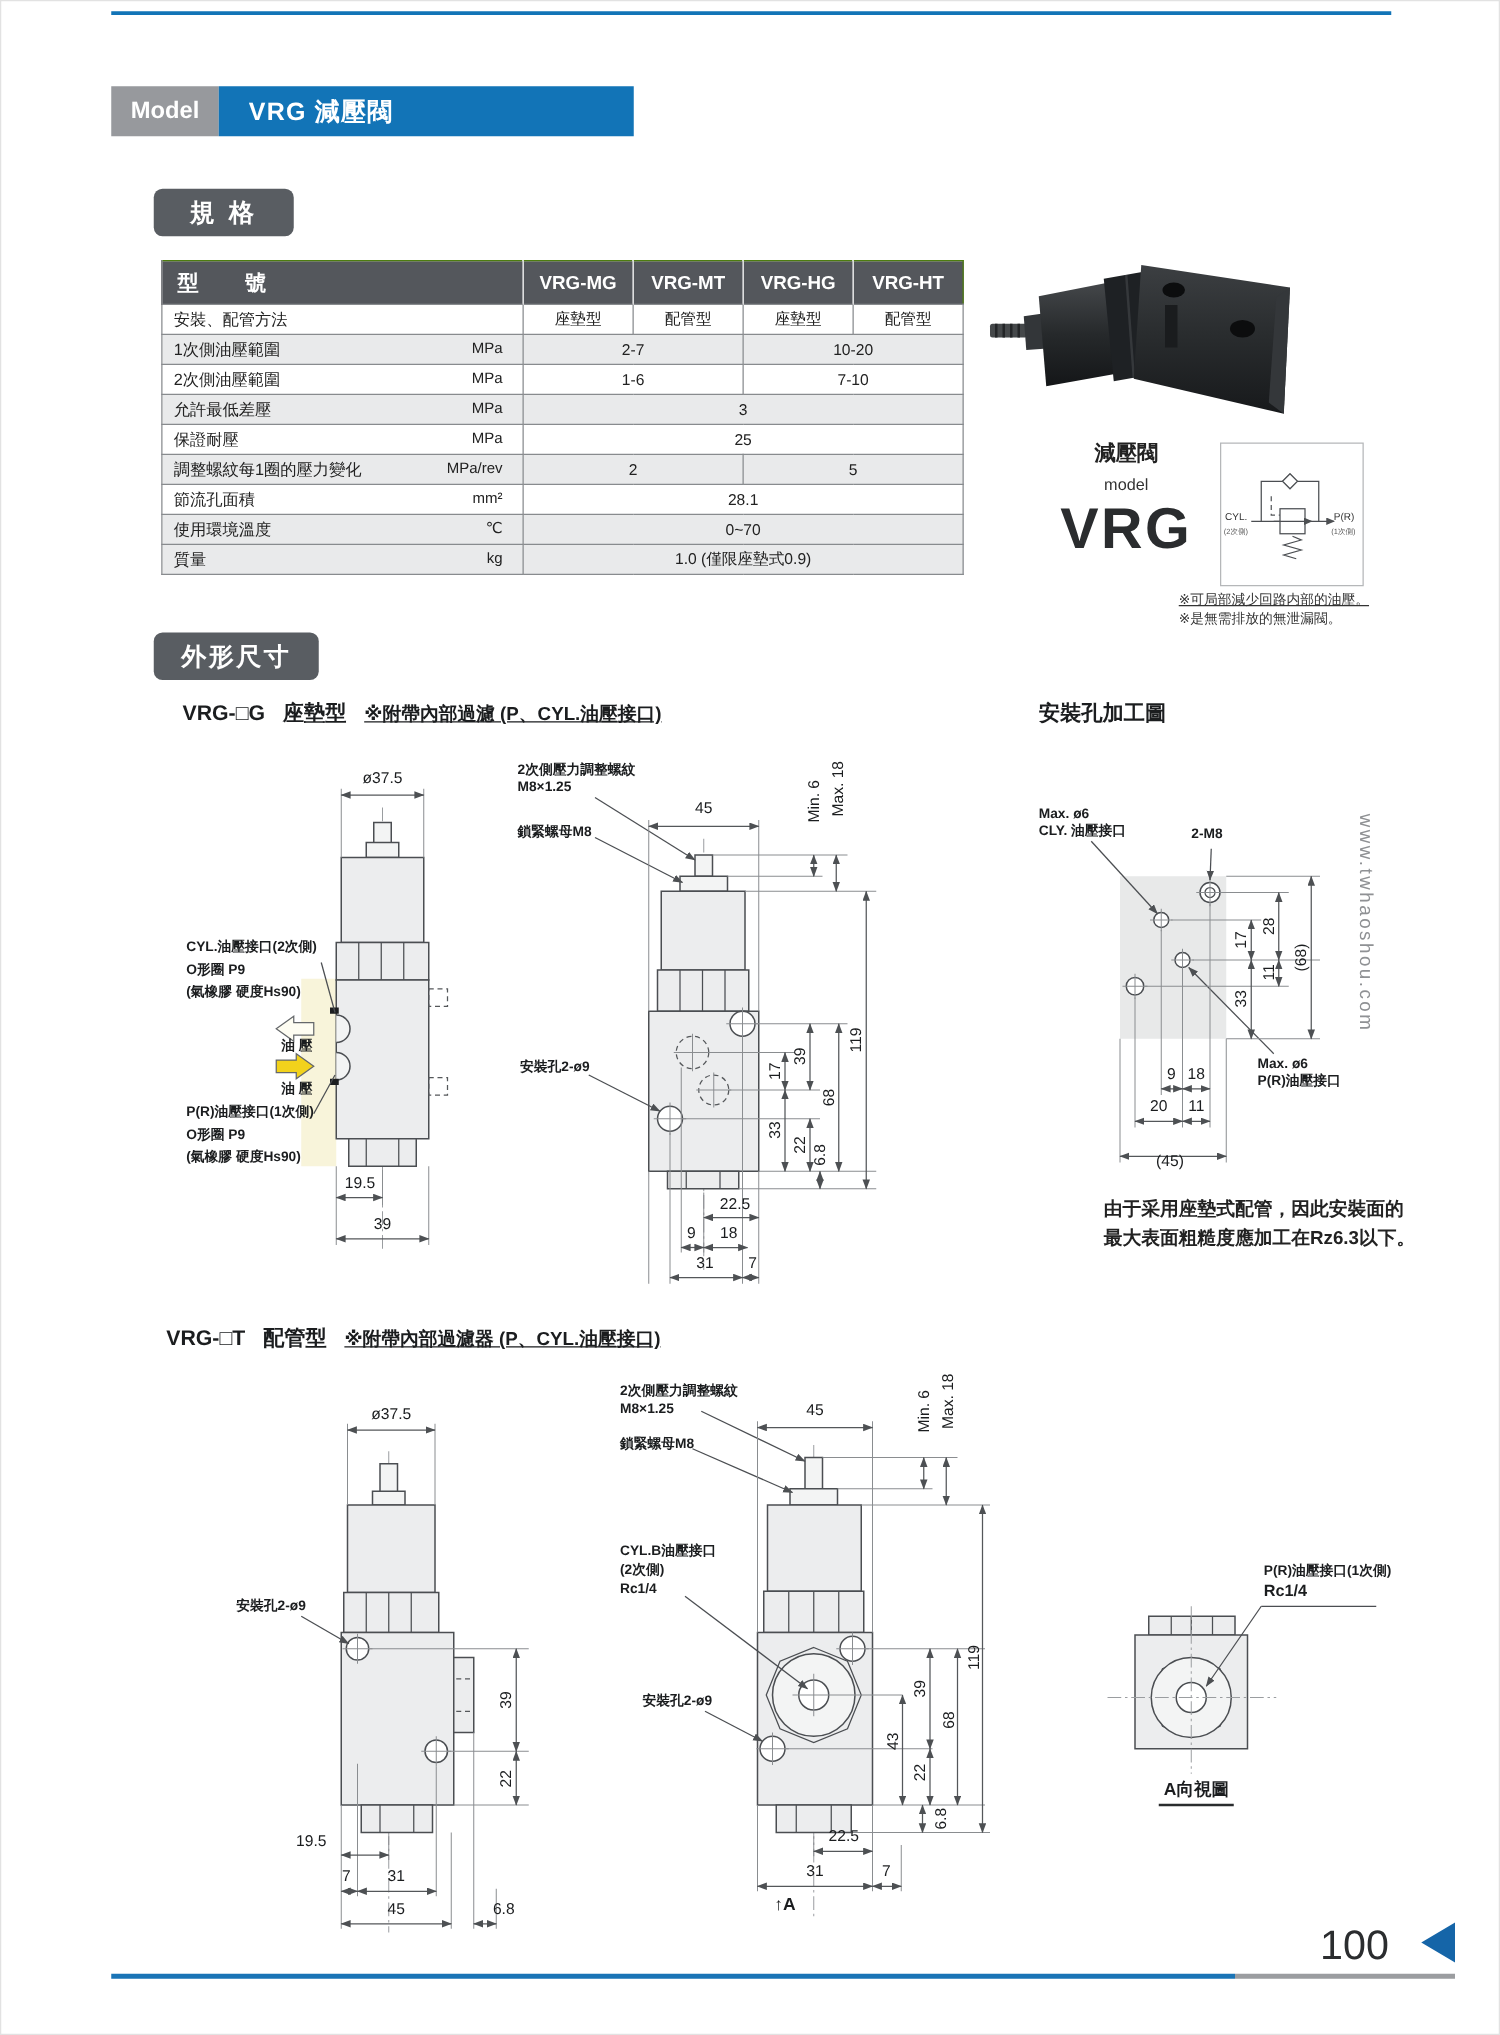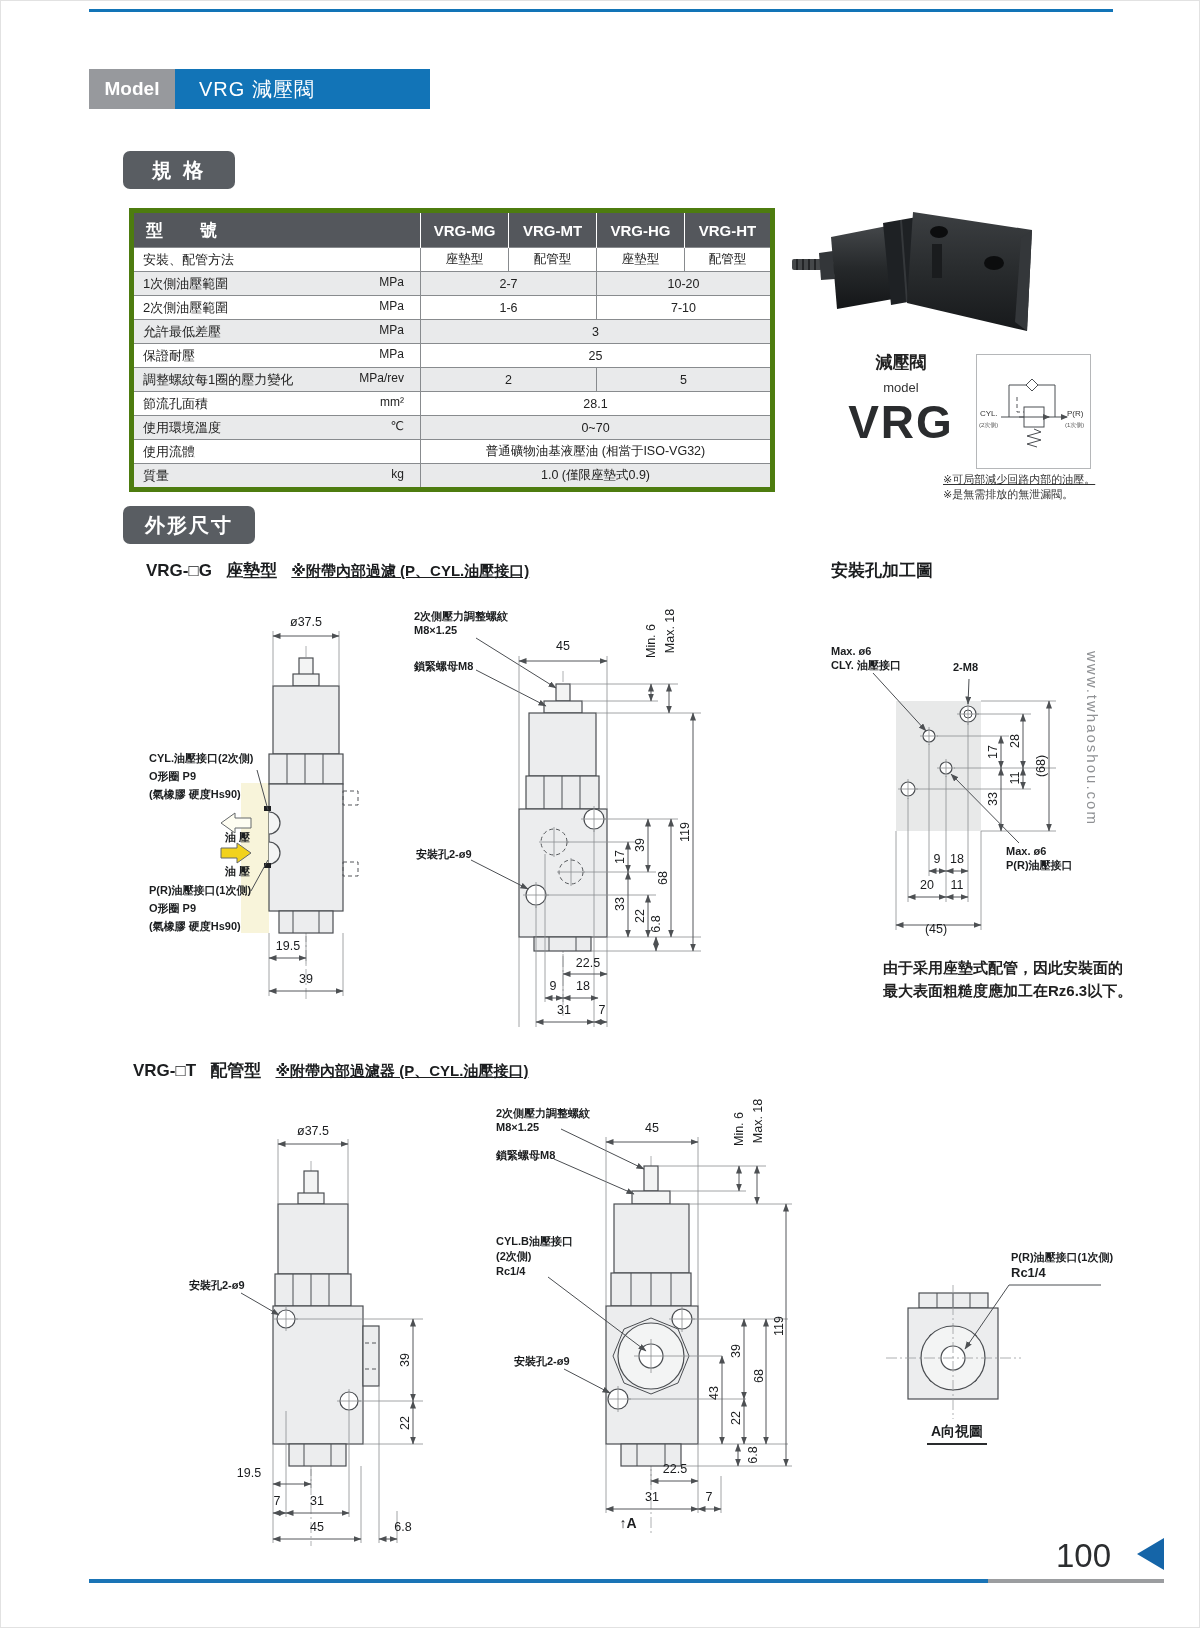--- a/index.html
+++ b/index.html
@@ -4,36 +4,36 @@
 <style>
   html,body{margin:0;padding:0;background:#fff;}
   .page{position:relative;width:1200px;height:1628px;background:#fff;overflow:hidden;
         font-family:"Liberation Sans","DejaVu Sans",sans-serif;color:#222;
         border:1px solid #e2e2e2;box-sizing:border-box;}
   .abs{position:absolute;}
   
   .toprule{position:absolute;left:88px;top:8px;width:1024px;height:3px;background:#1274b7;}
   .modelbox{position:absolute;left:88px;top:68px;width:86px;height:40px;background:#97999d;
             color:#fff;font-weight:bold;font-size:19px;display:flex;align-items:center;justify-content:center;}
-  .titlebar{position:absolute;left:174px;top:68px;width:255px;height:40px;background:#1274b7;
-            color:#fff;font-weight:normal;font-size:20px;display:flex;align-items:center;padding-left:24px;
+  .titlebar{position:absolute;left:174px;top:68px;width:332px;height:40px;background:#1274b7;
+            color:#fff;font-weight:bold;font-size:20px;display:flex;align-items:center;padding-left:24px;
             box-sizing:border-box;letter-spacing:1px;}
   .badge{position:absolute;background:#595d62;color:#fff;font-weight:bold;font-size:20px;
          border-radius:7px;display:flex;align-items:center;justify-content:center;letter-spacing:3px;}
   
   .spec{position:absolute;left:128px;top:207px;width:641px;border-collapse:collapse;table-layout:fixed;
         font-size:13px;color:#222;}
   .spec th{background:#54575c;color:#fff;height:32px;font-size:15px;font-weight:bold;
            border-left:1px solid #fff;text-align:center;}
   .spec th.h0{text-align:left;padding-left:12px;font-size:17px;letter-spacing:10px;border-left:1px solid #54575c;}
   .spec td{border:1px solid #888b8e;height:23px;text-align:center;padding:0;font-size:12.5px;}
   .spec td.lab{text-align:left;padding-left:9px;font-size:13px;}
   .spec td.lab .u{float:right;padding-right:16px;font-size:12px;}
   .spec tr.g{background:#e9eaeb;}
-  .spec{border:5px solid #4d7c0f;}
+  .spec{border:1px solid #4d7c0f;}
   
   .lbl{position:absolute;font-size:11px;font-weight:bold;color:#1b1d1f;white-space:nowrap;line-height:1.15;}
   .dim{position:absolute;font-size:12.5px;color:#1b1d1f;white-space:nowrap;transform:translate(-50%,-50%);}
   .vdim{position:absolute;font-size:12.5px;color:#1b1d1f;white-space:nowrap;
         transform:translate(-50%,-50%) rotate(-90deg);}
   .stitle{position:absolute;font-weight:bold;font-size:17px;color:#1b1d1f;white-space:nowrap;}
   .stitle .note{font-size:15px;text-decoration:underline;}
   .note-sm{position:absolute;font-size:11px;color:#333;white-space:nowrap;}
   .mnote{position:absolute;font-size:15px;font-weight:600;color:#222;white-space:nowrap;line-height:1.5;}
   
@@ -123,24 +123,20 @@
         <td colspan="2">2</td>
           <td colspan="2">5</td>
       </tr>
       <tr>
         <td class="lab"><span>節流孔面積</span><span class="u">mm²</span></td>
         <td colspan="4">28.1</td>
       </tr>
       <tr class="g">
         <td class="lab"><span>使用環境溫度</span><span class="u">℃</span></td>
         <td colspan="4">0~70</td>
-      </tr>
-      <tr>
-        <td class="lab"><span>使用流體</span><span class="u"></span></td>
-        <td colspan="4">普通礦物油基液壓油 (相當于ISO-VG32)</td>
       </tr>
       <tr class="g">
         <td class="lab"><span>質量</span><span class="u">kg</span></td>
         <td colspan="4">1.0 (僅限座墊式0.9)</td>
       </tr>
     </tbody>
   </table>
 
   <svg class="abs" style="left:788px;top:198px;" width="255" height="150">
     <defs>

